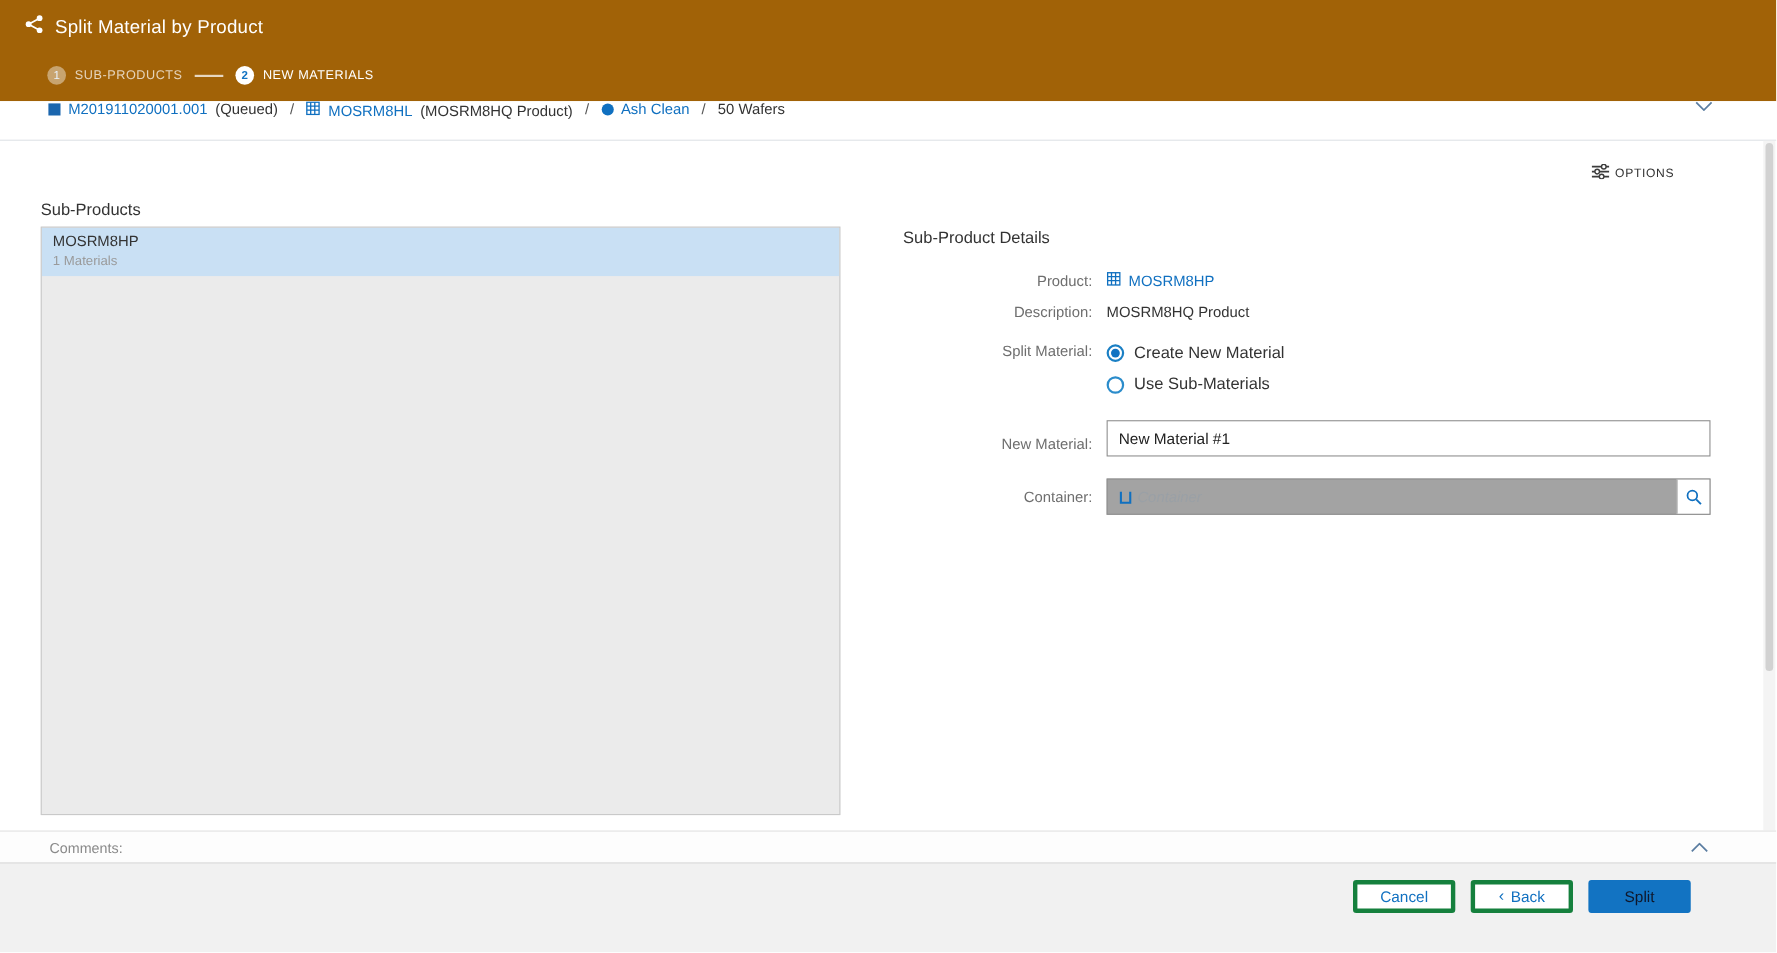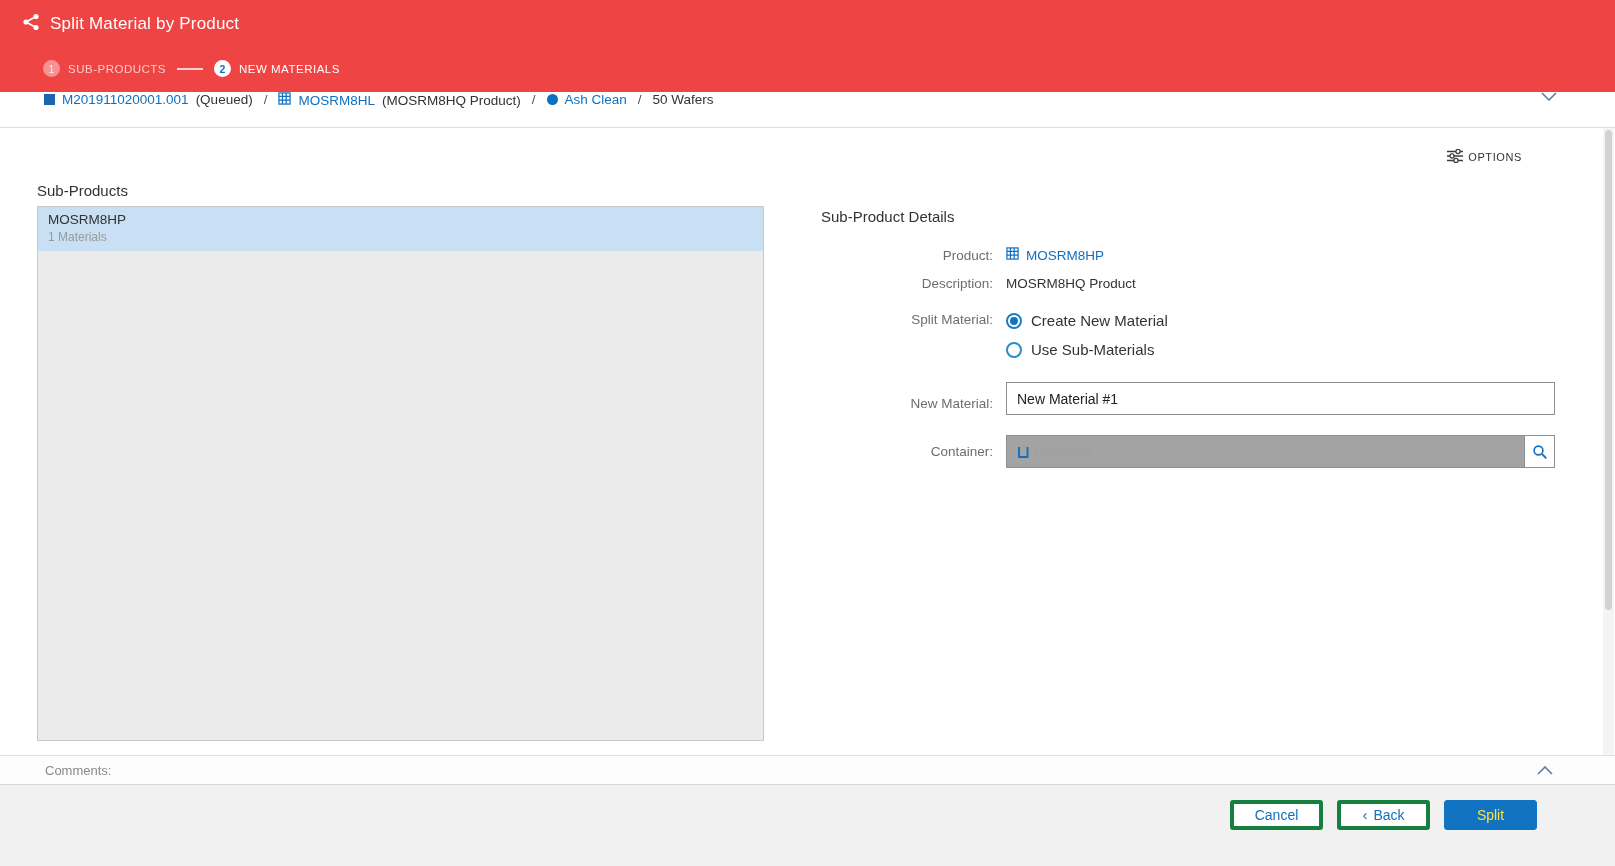--- a/index.html
+++ b/index.html
@@ -1,20 +1,20 @@
 <!DOCTYPE html>
 <html><head>
 <meta charset="utf-8">
 <style>
   * { margin:0; padding:0; box-sizing:border-box; }
   body { font-family:"Liberation Sans","DejaVu Sans",sans-serif; background:#fff; }
   .app { position:relative; width:1615px; height:866px; background:#ffffff; overflow:hidden; }
 
   
-  .topbar { position:absolute; top:0; left:0; right:0; height:92px; background:#ef4444; color:#fff; }
+  .topbar { position:absolute; top:0; left:0; right:0; height:92px; background:#a16207; color:#fff; }
   .title-row { position:absolute; top:13px; left:22px; display:flex; align-items:center; gap:10px; }
   .page-title { font-size:17px; font-weight:400; letter-spacing:0.2px; }
   .steps { position:absolute; top:60px; left:43px; display:flex; align-items:center; }
   .step { display:flex; align-items:center; gap:8px; cursor:pointer; }
   .step-circle { width:17px; height:17px; border-radius:50%; display:flex; align-items:center; justify-content:center; font-size:10.5px; }
   .step-done .step-circle { background:rgba(255,255,255,0.42); color:#eaf3fb; }
   .step-done .step-label { color:rgba(255,255,255,0.72); font-size:11.5px; letter-spacing:0.5px; }
   .step-current .step-circle { background:#ffffff; color:#1273c2; font-weight:700; }
   .step-current .step-label { color:#ffffff; font-size:11.5px; font-weight:400; letter-spacing:0.5px; }
   .step-line { width:26px; height:2px; background:rgba(255,255,255,0.75); margin:0 11px; }
@@ -86,21 +86,21 @@
     font-size:13px; color:#8a8a8a; }
   .comments-collapse { margin-left:auto; cursor:pointer; display:flex; align-items:center; }
 
   
   .footer { position:absolute; top:784px; left:0; right:0; height:82px; background:#f1f1f1;
     border-top:1px solid #d9d9d9; display:flex; justify-content:flex-end; align-items:flex-start;
     gap:14px; padding:15px 78px 0 0; }
   .btn { height:30px; min-width:93px; border-radius:3px; font-size:14px; font-family:inherit;
     cursor:pointer; display:flex; align-items:center; justify-content:center; gap:6px; padding:0 14px; }
   .btn-outline { background:#fff; border:4px solid #15803d; color:#1070c0; }
-  .btn-primary { background:#1273c2; border:1px solid #1273c2; color:#fde047; }
+  .btn-primary { background:#1273c2; border:1px solid #1273c2; color:#0f172a; }
   .back-chevron { font-size:15px; line-height:1; margin-top:-1px; }
 </style>
 </head>
 <body>
 
 <div class="app">
 
   <div class="topbar">
     <div class="title-row">
       <span>

